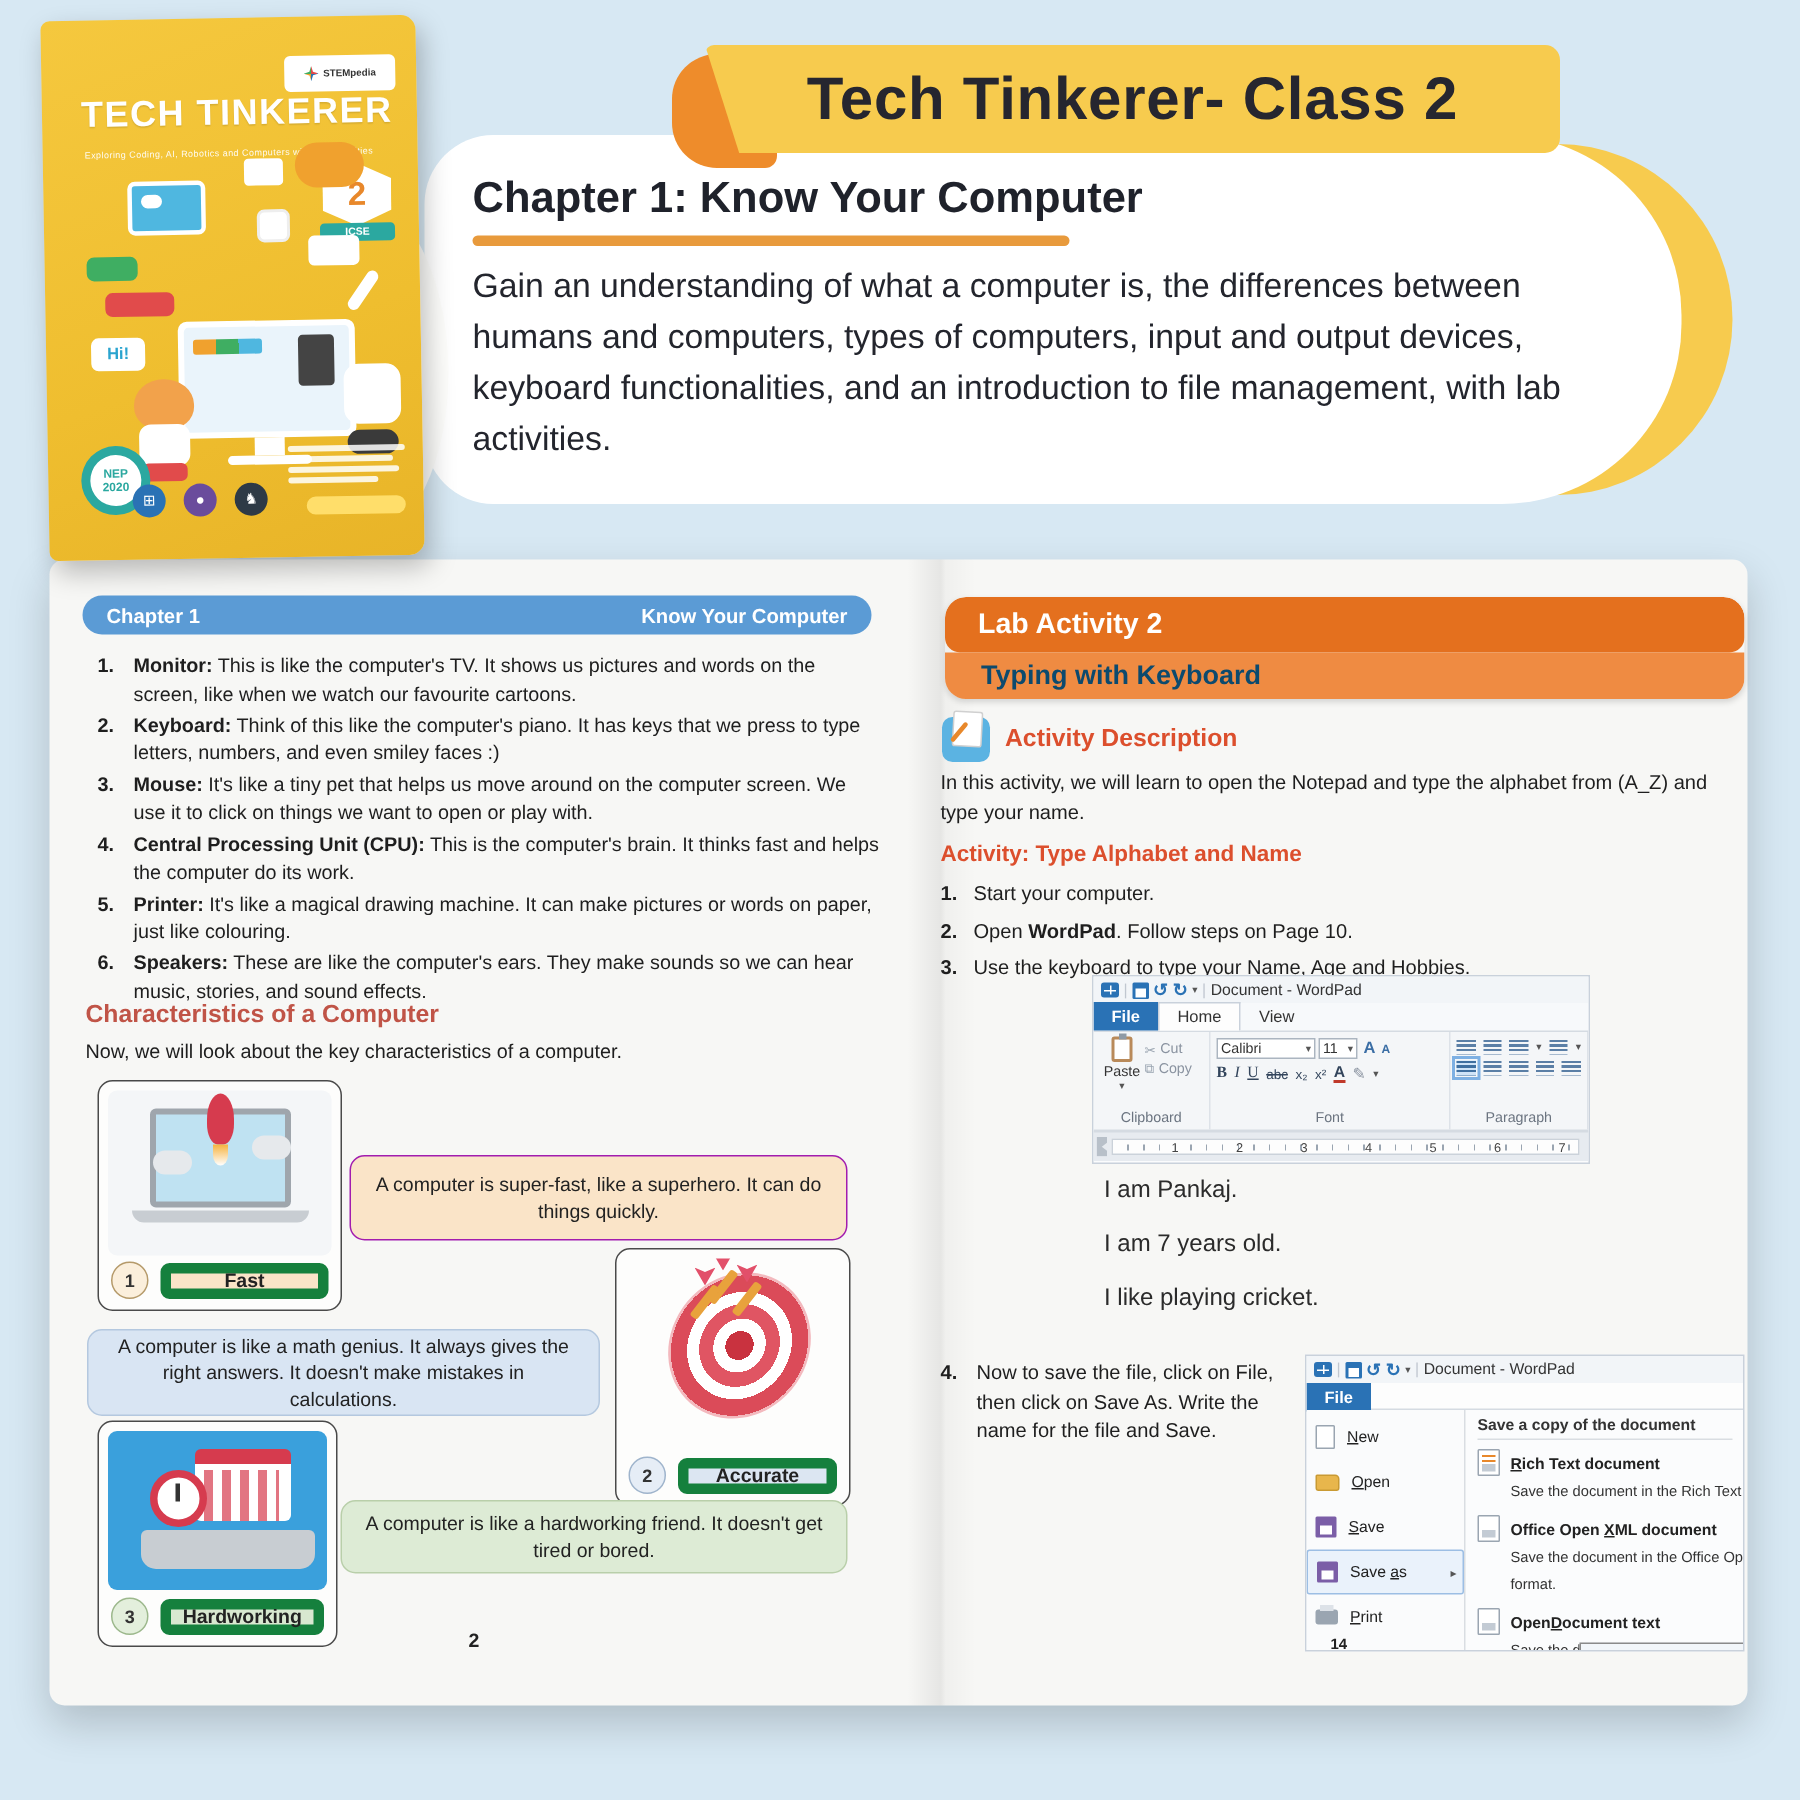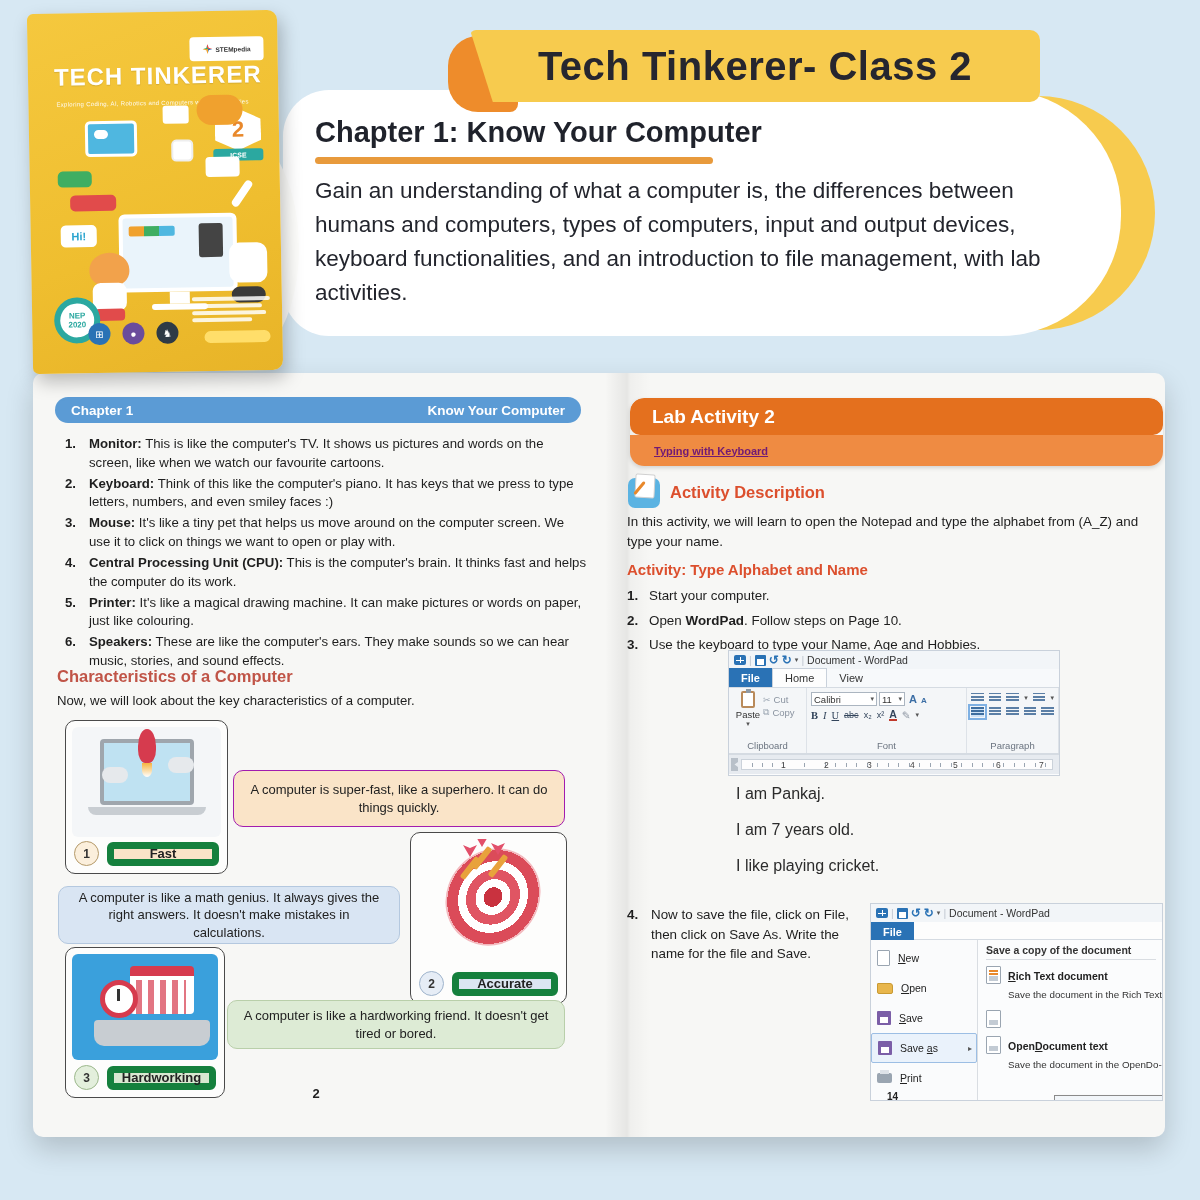--- a/index.html
+++ b/index.html
@@ -121,21 +121,21 @@
   .co1 { left:200px; top:55px; width:332px; height:57px; }
   .co2 { left:25px; top:171px; width:342px; height:58px; }
   .co3 { left:194px; top:285px; width:338px; height:49px; }
   .lp-num { left:0; top:713px; width:566px; text-align:center; font-size:13px; font-weight:bold; color:#222; }
 
   
   .rp-head { left:597px; top:25px; width:533px; height:68px; border-radius:14px; overflow:hidden; box-shadow:0 2px 4px rgba(0,0,0,0.15); }
   .rp-head .t { height:37px; background:#E4701E; display:flex; align-items:center; padding-left:22px; border-radius:14px 14px 10px 10px; }
   .rp-head .t span { color:#fff; font-weight:bold; font-size:19px; }
   .rp-head .b { height:31px; background:#EF8B42; display:flex; align-items:center; padding-left:24px; }
-  .rp-head .b span { color:#701a75; font-weight:bold; font-size:11px;text-decoration:underline; }
+  .rp-head .b span { color:#0c4a6e; font-weight:bold; font-size:18px; }
   .act-icon { left:595px; top:105px; width:32px; height:30px; background:#5BB3E2; border-radius:7px; }
   .act-icon::before { content:""; position:absolute; left:7px; top:-4px; width:18px; height:22px; background:#fff; border:1px solid #d0d0d0; border-radius:2px; transform:rotate(3deg); }
   .act-icon::after { content:""; position:absolute; left:10px; top:2px; width:3px; height:16px; background:#E8882B; transform:rotate(40deg); border-radius:2px; }
   .act-h { left:637px; top:110px; font-size:16.5px; font-weight:bold; color:#DC4F2D; }
   .act-p { left:594px; top:139px; width:534px; font-size:13.4px; line-height:19.5px; color:#1E1E1E; }
   .task-h { left:594px; top:188px; font-size:15px; font-weight:bold; color:#DC4F2D;text-align:center; }
   .rp-steps { left:594px; top:212px; width:530px; font-size:13.4px; line-height:22px; color:#1E1E1E; }
   .rp-steps .li .n { width:22px; }
   .typed { left:703px; font-size:16px; color:#2B2B2B; }
   .ty1 { top:412px; } .ty2 { top:448px; } .ty3 { top:484px; }
@@ -552,20 +552,23 @@
       </div>
       <div class="mpanel">
         <div class="phead">Save a copy of the document</div>
         <div class="popt">
           <span class="picon pi-rtf"></span>
           <span><span class="pname"><span></span><u>R</u><span>ich Text document</span></span><br>
           <span class="pdesc">Save the document in the Rich Text</span></span>
         </div>
         <div class="popt">
           <span class="picon"></span>
+          <span><span class="pname"><span>Office Open </span><u>X</u><span>ML document</span></span><br>
+          <span class="pdesc">Save the document in the Office Op</span><br>
+          <span class="pdesc">format.</span></span>
         </div>
         <div class="popt">
           <span class="picon"></span>
           <span><span class="pname"><span>Open</span><u>D</u><span>ocument text</span></span><br>
           <span class="pdesc">Save the document in the OpenDo-</span></span>
         </div>
 
         <div class="tooltip">Save the document with a new name or format.</div>
       </div>
     </div>

